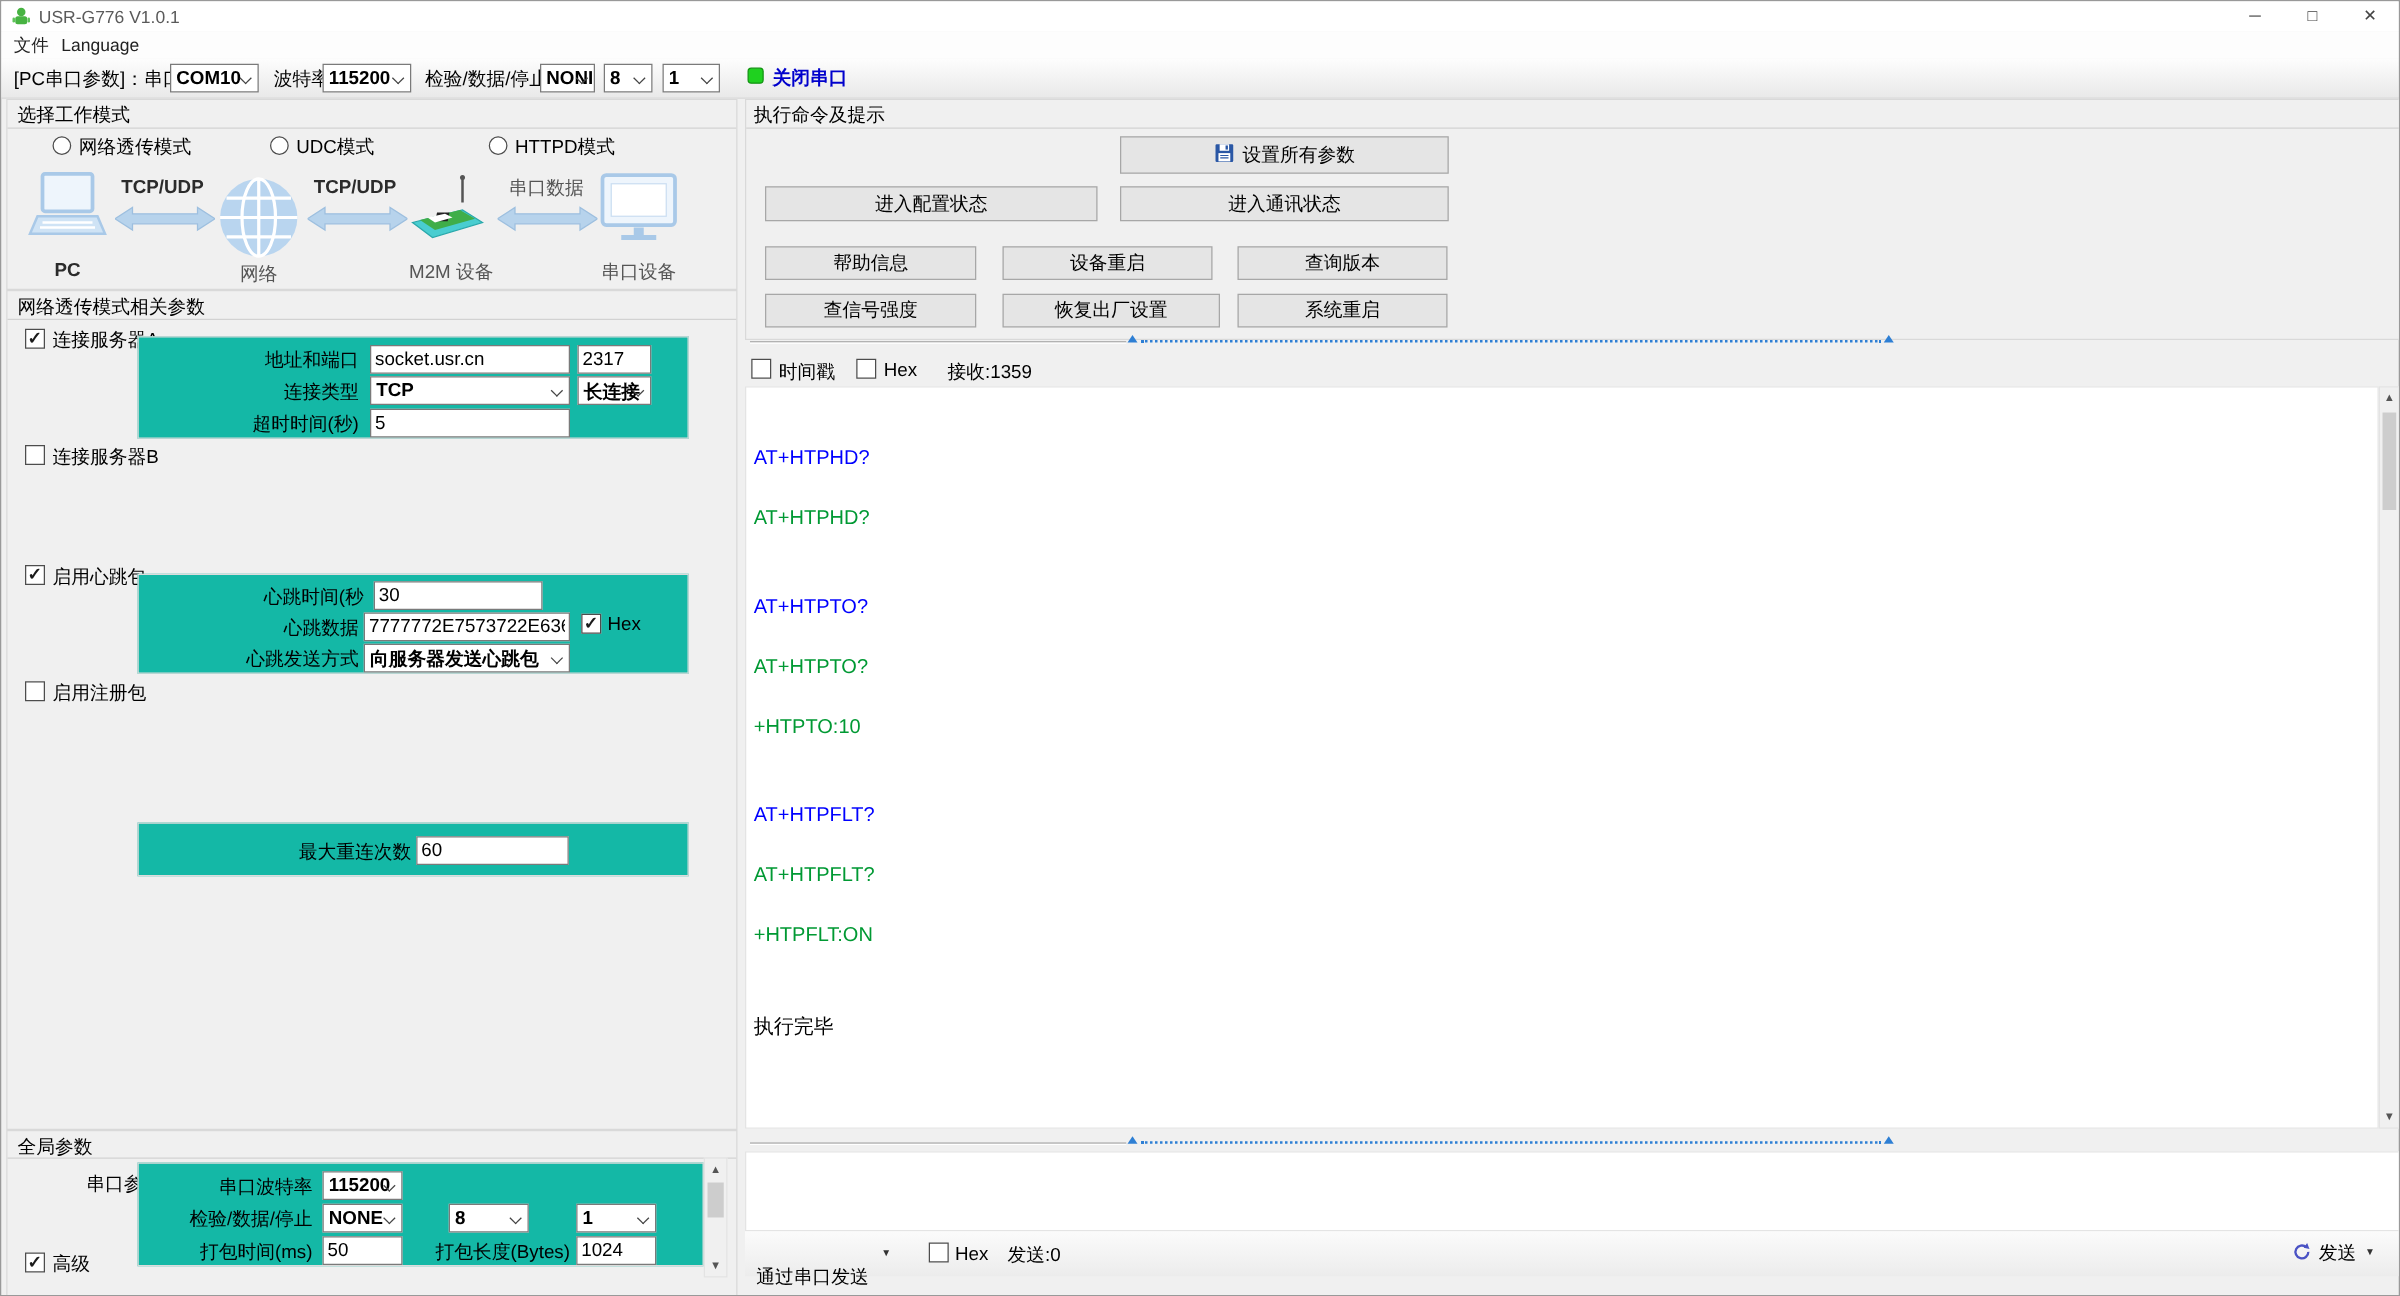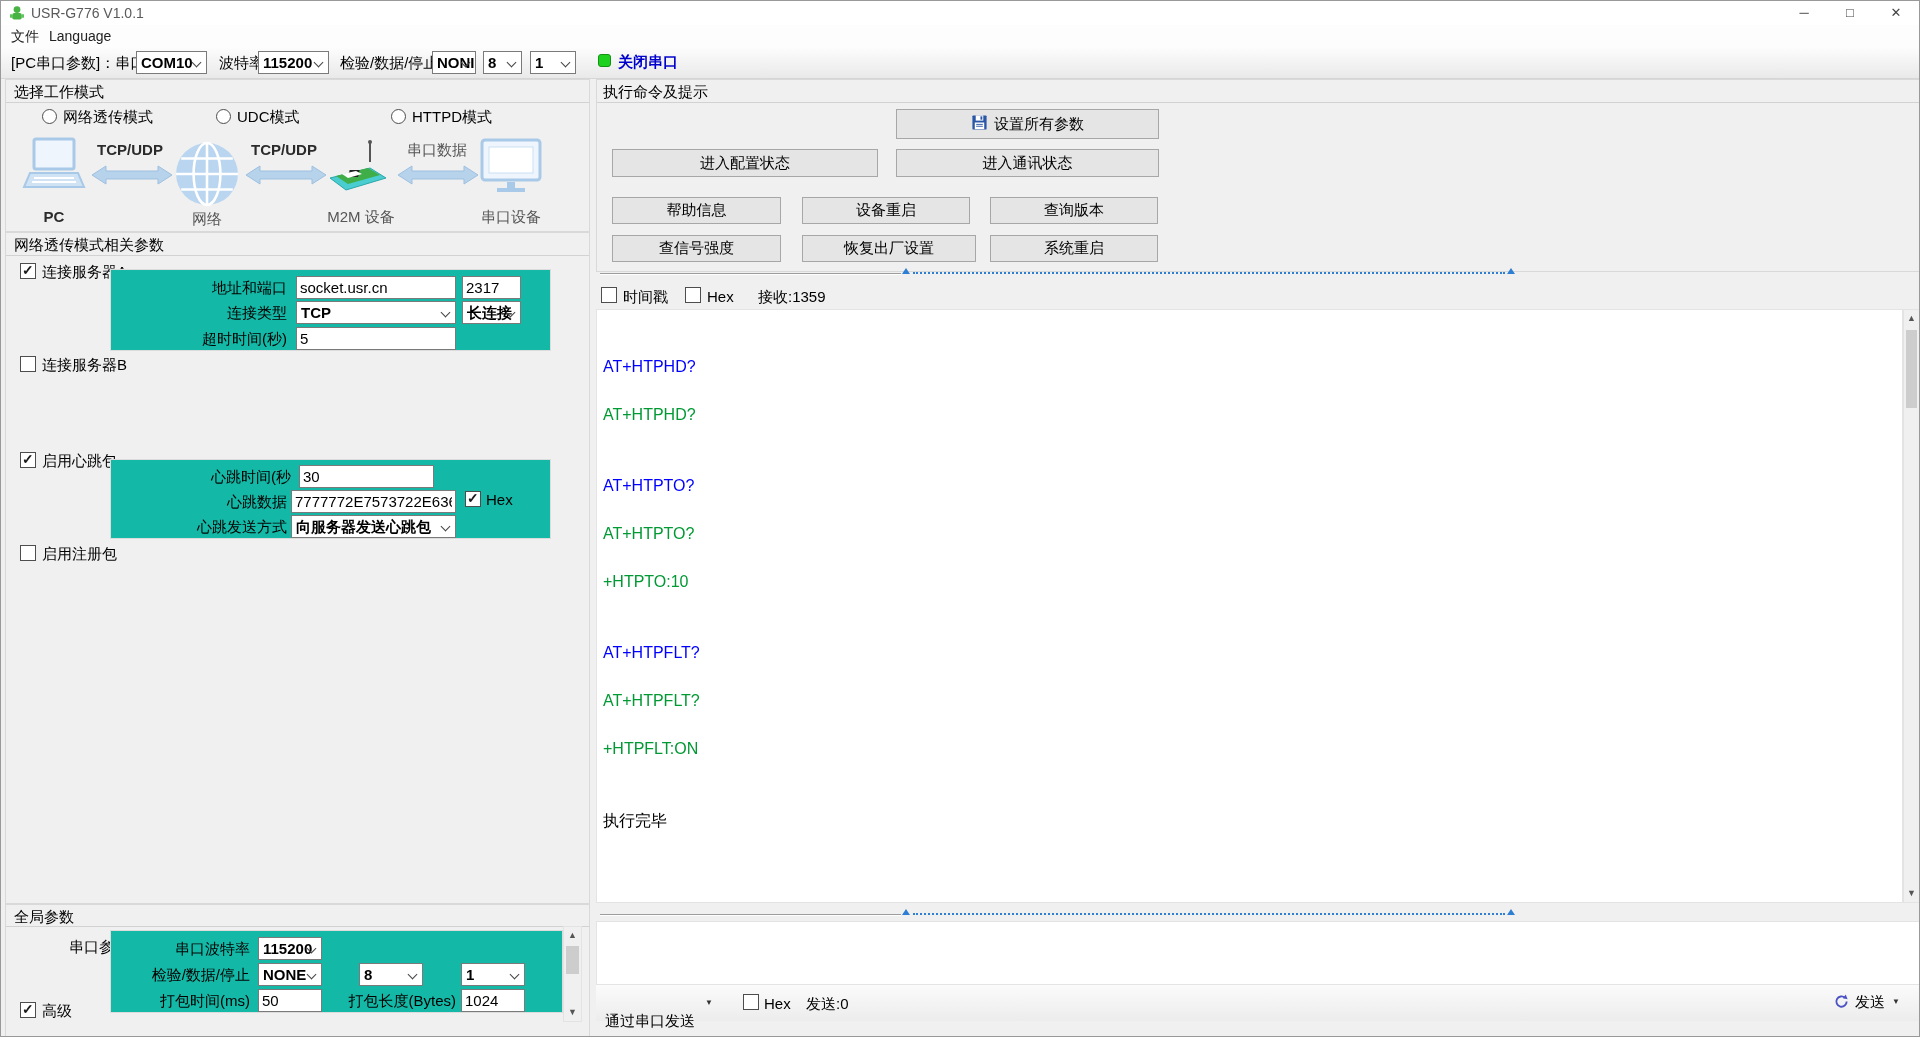--- a/index.html
+++ b/index.html
@@ -215,20 +215,24 @@
       <span class="lbl" style="left:375px;top:31px;">Hex</span>
       <span class="rlbl" style="left:0;top:58px;width:176px;">心跳发送方式</span>
       <div class="sel" style="left:180px;top:55px;width:165px;">
           <span>向服务器发送心跳包</span>
         </div>
     </div>
 
     <span class="cb" style="left:14px;top:312px;"></span>
     <span class="lbl" style="left:36px;top:312px;">启用注册包</span>
 
+    <div class="panel" style="left:104px;top:425px;width:441px;height:43px;">
+      <span class="rlbl" style="left:60px;top:13px;width:158px;">最大重连次数</span>
+      <input class="inp" style="left: 222px; top: 10px; width: 122px;" value="60">
+    </div>
   </div>
 
   <div class="group" style="left:4px;top:903px;width:585px;height:140px;">
     <span class="gtitle">全局参数</span>
     <div class="gline" style="top:21px;"></div>
 
     <span class="lbl" style="left:63px;top:33px;">串口参数</span>
 
     <div class="panel" style="left:104px;top:25px;width:453px;height:83px;">
       <span class="rlbl" style="left:0;top:9px;width:139px;">串口波特率</span>

